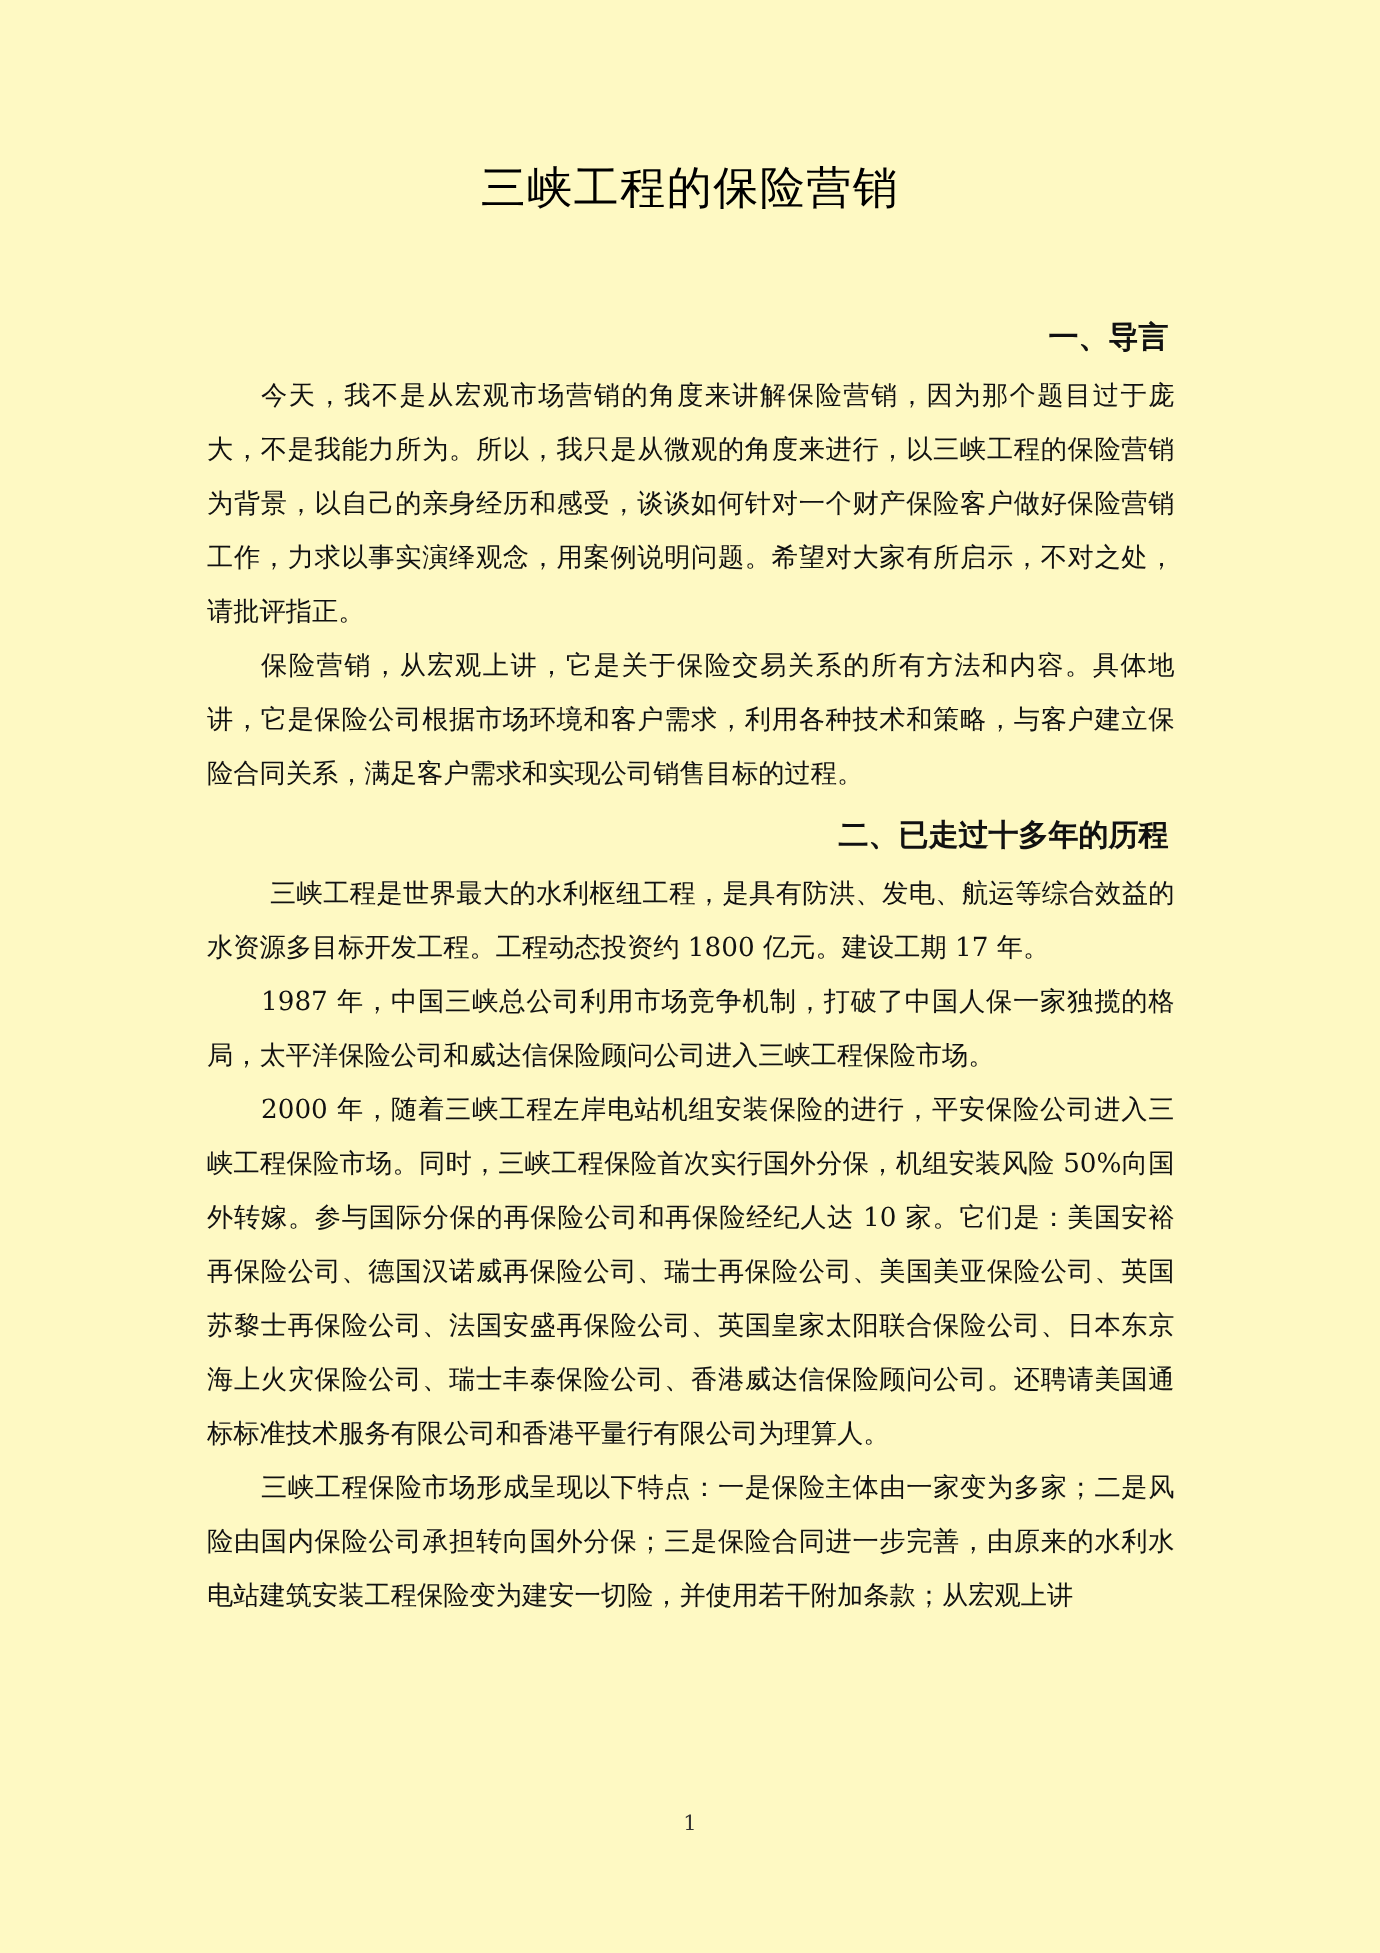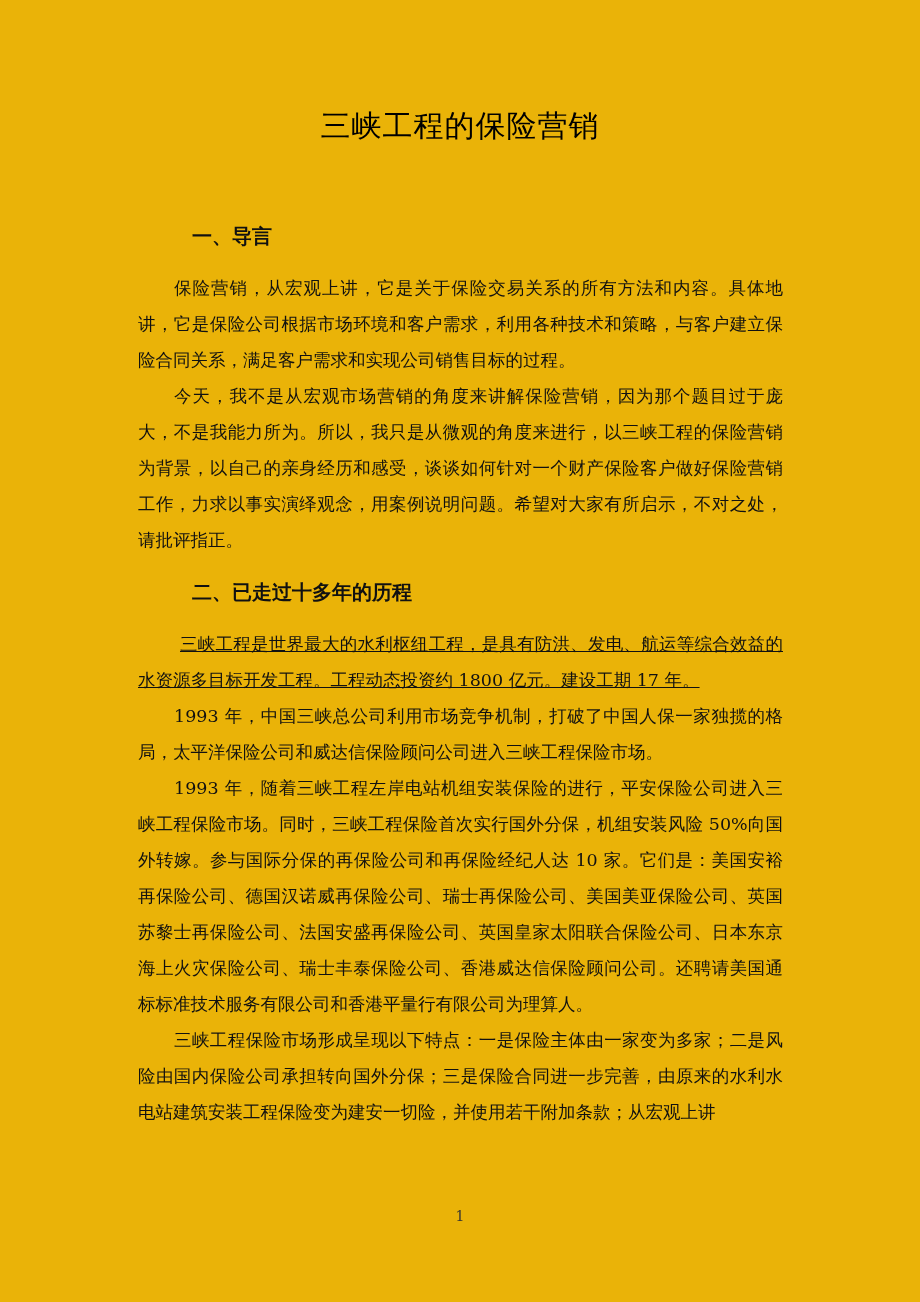--- a/index.html
+++ b/index.html
@@ -13,21 +13,21 @@
       position: relative;
       overflow: hidden;
       font-family: "DejaVu Serif", "Liberation Serif", serif;
       color: #111111;
     }
     .page {
       position: absolute;
       left: 0; top: 0;
       width: 920px;
       height: 1302px;
-      background: #eab308;
+      background: #fef9c3;
     }
     .title {
       position: absolute;
       left: 0;
       width: 920px;
       top: 104px;
       text-align: center;
       font-family: "DejaVu Sans", "Liberation Sans", sans-serif;
       font-size: 30px;
       line-height: 44px;
@@ -40,35 +40,35 @@
       top: 202px;
       width: 645px;
     }
     .heading {
       font-family: "DejaVu Sans", "Liberation Sans", sans-serif;
       font-size: 20px;
       font-weight: bold;
       line-height: 36px;
       height: 36px;
       padding-left: 38px;
-      margin: 16px;
+      margin: 4px;
       color: #111111;
+      text-align: right;
     }
     .para {
       font-size: 17.5px;
       line-height: 36px;
       text-indent: 36px;
       margin: 0;
       text-align: justify;
       text-justify: inter-character;
       word-break: break-all;
     }
     .para.indent-extra {
       text-indent: 42px;
-      text-decoration: underline;
     }
     .footer {
       position: absolute;
       left: 0;
       width: 920px;
       top: 1208px;
       text-align: center;
       font-size: 14px;
       color: #333333;
     }
@@ -76,26 +76,26 @@
 </head>
 <body>
 
 <div class="page">
 
   <div class="title">三峡工程的保险营销</div>
 
   <div class="body-text">
 
     <div class="heading">一、导言</div>
+    <p class="para">今天，我不是从宏观市场营销的角度来讲解保险营销，因为那个题目过于庞大，不是我能力所为。所以，我只是从微观的角度来进行，以三峡工程的保险营销为背景，以自己的亲身经历和感受，谈谈如何针对一个财产保险客户做好保险营销工作，力求以事实演绎观念，用案例说明问题。希望对大家有所启示，不对之处，请批评指正。</p>
     <p class="para">保险营销，从宏观上讲，它是关于保险交易关系的所有方法和内容。具体地讲，它是保险公司根据市场环境和客户需求，利用各种技术和策略，与客户建立保险合同关系，满足客户需求和实现公司销售目标的过程。</p>
-    <p class="para">今天，我不是从宏观市场营销的角度来讲解保险营销，因为那个题目过于庞大，不是我能力所为。所以，我只是从微观的角度来进行，以三峡工程的保险营销为背景，以自己的亲身经历和感受，谈谈如何针对一个财产保险客户做好保险营销工作，力求以事实演绎观念，用案例说明问题。希望对大家有所启示，不对之处，请批评指正。</p>
 
     <div class="heading">二、已走过十多年的历程</div>
     <p class="para indent-extra">三峡工程是世界最大的水利枢纽工程，是具有防洪、发电、航运等综合效益的水资源多目标开发工程。工程动态投资约 1800 亿元。建设工期 17 年。</p>
-    <p class="para">1993 年，中国三峡总公司利用市场竞争机制，打破了中国人保一家独揽的格局，太平洋保险公司和威达信保险顾问公司进入三峡工程保险市场。</p>
-    <p class="para">1993 年，随着三峡工程左岸电站机组安装保险的进行，平安保险公司进入三峡工程保险市场。同时，三峡工程保险首次实行国外分保，机组安装风险 50%向国外转嫁。参与国际分保的再保险公司和再保险经纪人达 10 家。它们是：美国安裕再保险公司、德国汉诺威再保险公司、瑞士再保险公司、美国美亚保险公司、英国苏黎士再保险公司、法国安盛再保险公司、英国皇家太阳联合保险公司、日本东京海上火灾保险公司、瑞士丰泰保险公司、香港威达信保险顾问公司。还聘请美国通标标准技术服务有限公司和香港平量行有限公司为理算人。</p>
+    <p class="para">1987 年，中国三峡总公司利用市场竞争机制，打破了中国人保一家独揽的格局，太平洋保险公司和威达信保险顾问公司进入三峡工程保险市场。</p>
+    <p class="para">2000 年，随着三峡工程左岸电站机组安装保险的进行，平安保险公司进入三峡工程保险市场。同时，三峡工程保险首次实行国外分保，机组安装风险 50%向国外转嫁。参与国际分保的再保险公司和再保险经纪人达 10 家。它们是：美国安裕再保险公司、德国汉诺威再保险公司、瑞士再保险公司、美国美亚保险公司、英国苏黎士再保险公司、法国安盛再保险公司、英国皇家太阳联合保险公司、日本东京海上火灾保险公司、瑞士丰泰保险公司、香港威达信保险顾问公司。还聘请美国通标标准技术服务有限公司和香港平量行有限公司为理算人。</p>
     <p class="para">三峡工程保险市场形成呈现以下特点：一是保险主体由一家变为多家；二是风险由国内保险公司承担转向国外分保；三是保险合同进一步完善，由原来的水利水电站建筑安装工程保险变为建安一切险，并使用若干附加条款；从宏观上讲</p>
 
   </div>
 
   <div class="footer">1</div>
 
 </div>
 
 </body></html>

